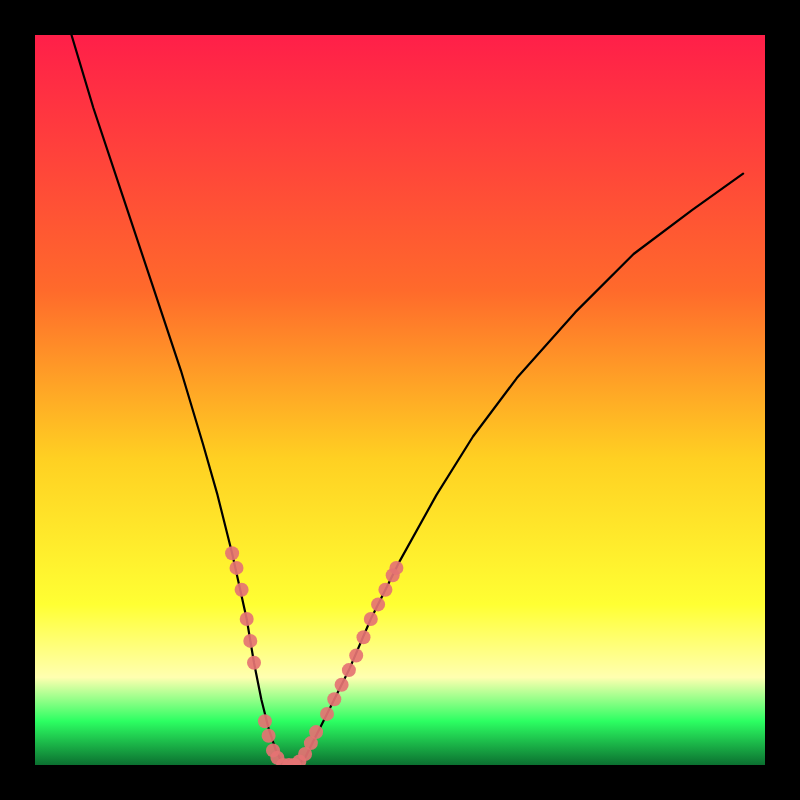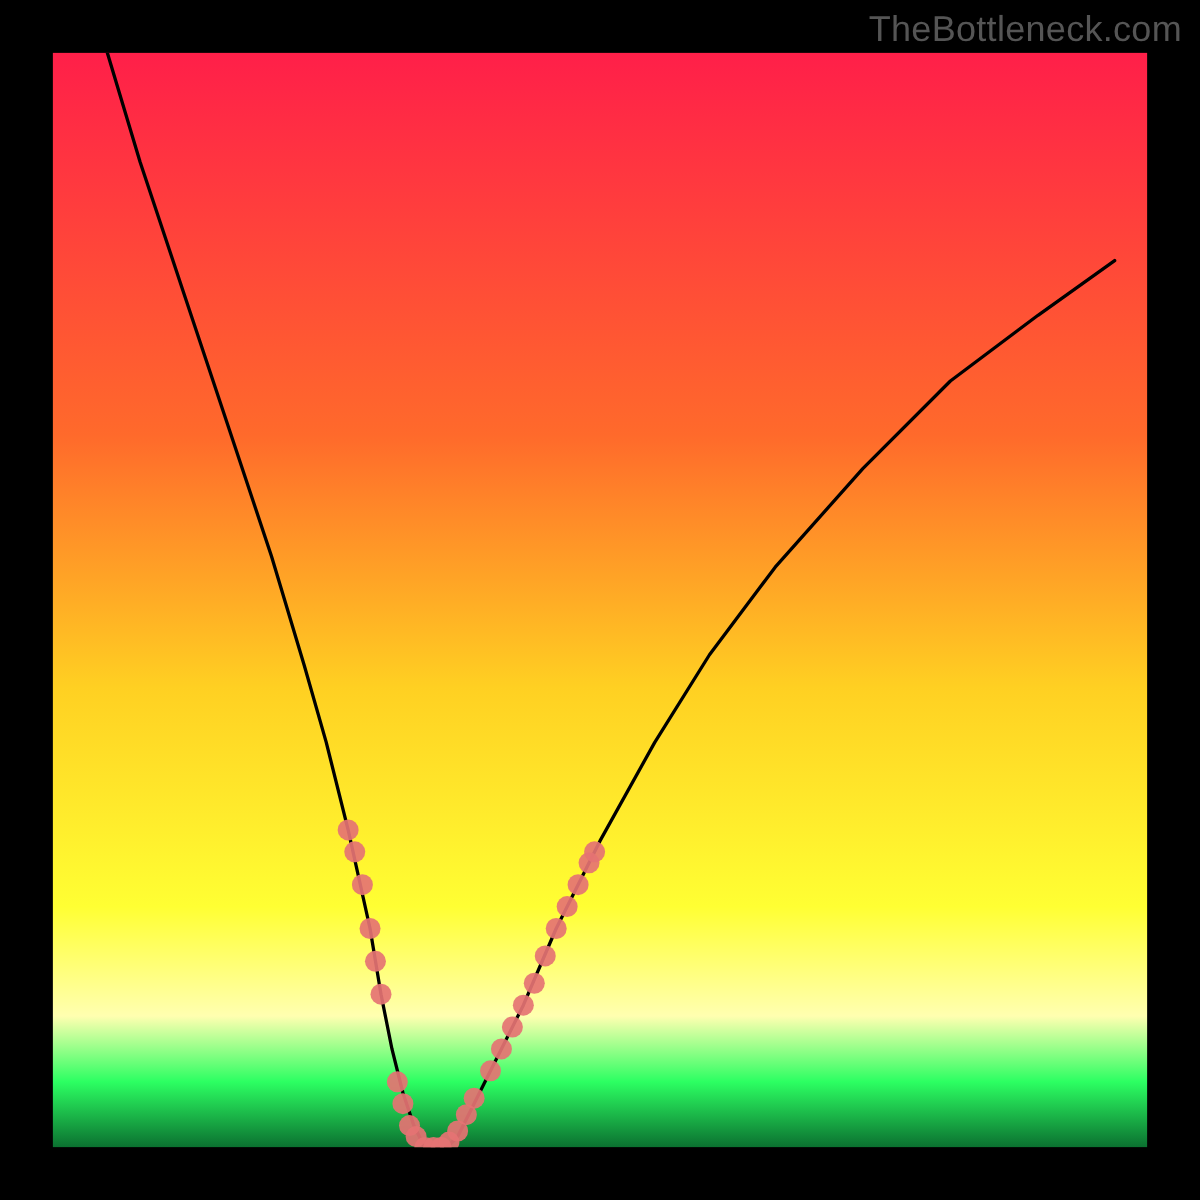--- a/index.html
+++ b/index.html
@@ -37,21 +37,20 @@
     height: 730px;
     overflow: hidden;
   }
   svg { display: block; }
 </style>
 </head>
 <body>
 
 <div class="frame">
 
-  <div class="watermark">TheBottleneck.com</div>
 
   <div class="plot-wrap">
     <svg id="chart-svg" width="730" height="730" viewBox="0 0 730 730" preserveAspectRatio="none">
       <defs>
         <linearGradient id="bg-grad" x1="0" y1="0" x2="0" y2="1">
           <stop id="g0" offset="0%" stop-color="#ff1f49"></stop>
           <stop id="g1" offset="35%" stop-color="#ff6a2b"></stop>
           <stop id="g2" offset="58%" stop-color="#ffd022"></stop>
           <stop id="g3" offset="78%" stop-color="#ffff33"></stop>
           <stop id="g4" offset="88%" stop-color="#ffffb0"></stop>

